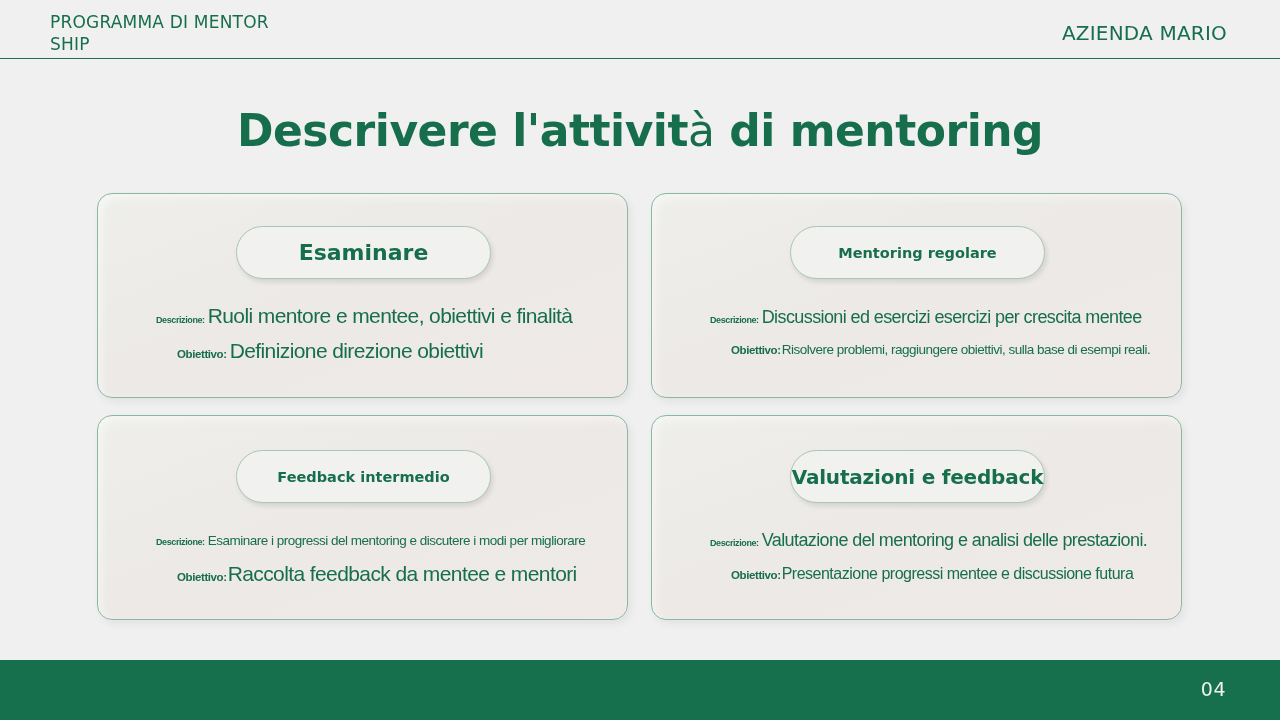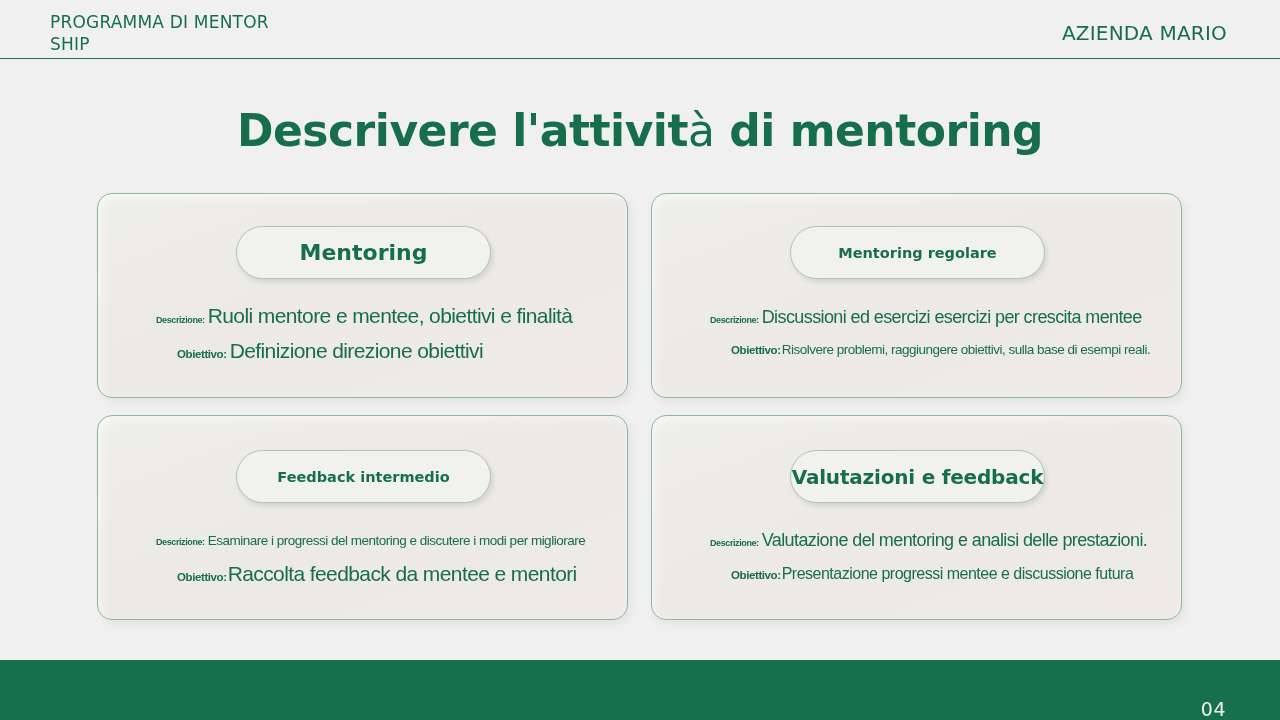--- a/index.html
+++ b/index.html
@@ -75,37 +75,36 @@
     .val.sm { font-size: 13.5px; letter-spacing: -0.5px; }
 
     .footer {
       position: absolute; left: 0; top: 660px; width: 1280px; height: 60px;
       background: #17704d;
     }
     .page-num {
       position: absolute; right: 54px; top: 18px;
       font-size: 19px; color: #eef3ef; font-family: "DejaVu Sans", sans-serif;
       letter-spacing: 0.5px;
-      margin-top: 20px;
     }
   </style>
 </head>
 <body>
 
 <div class="slide">
 
   <div class="header">
     <div class="header-left">PROGRAMMA DI MENTOR SHIP</div>
     <div class="header-right">AZIENDA MARIO</div>
   </div>
 
   <h1 class="title"><span>Descrivere l'attivit</span><span class="light">à</span><span> di mentoring</span></h1>
 
   <div class="card c1">
-    <div class="pill big">Mentoring</div>
+    <div class="pill big">Esaminare</div>
     <div class="row" style="top:110px;">
       <span class="lbl tiny">Descrizione:</span>
       <span class="val lg">Ruoli mentore e mentee, obiettivi e finalità</span>
     </div>
     <div class="row" style="top:145px;">
       <span class="lbl sm">Obiettivo:</span>
       <span class="val lg">Definizione direzione obiettivi</span>
     </div>
   </div>
 

